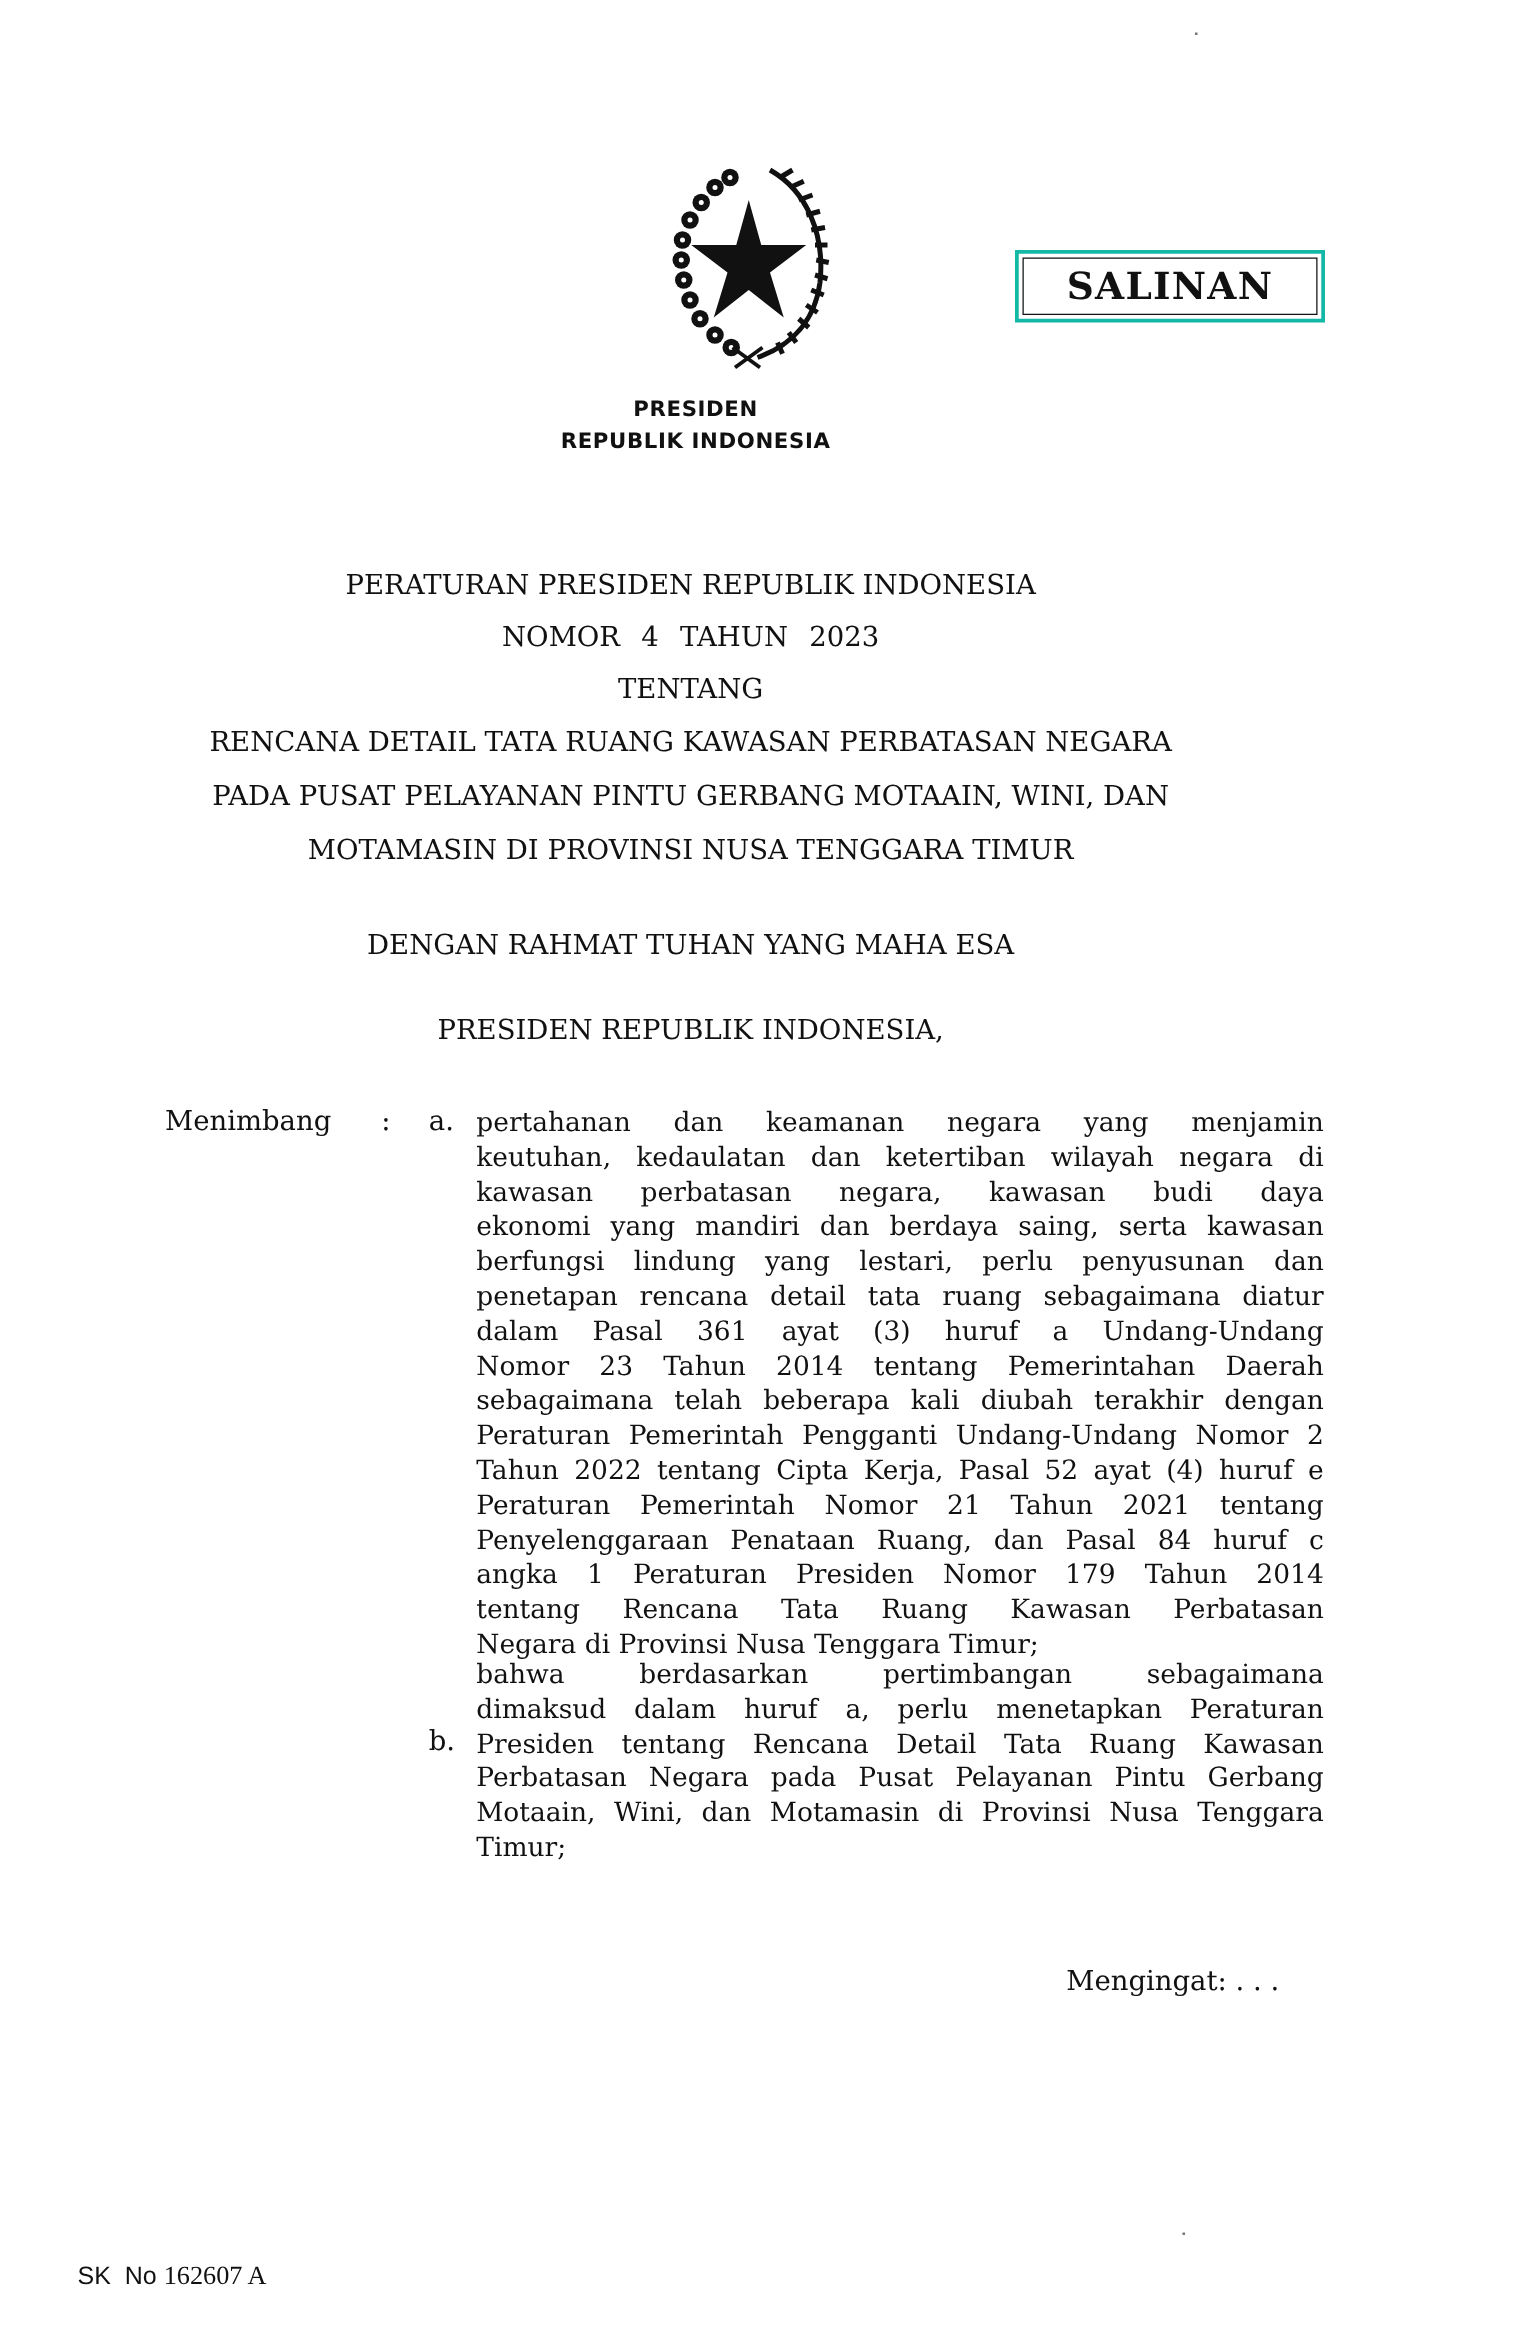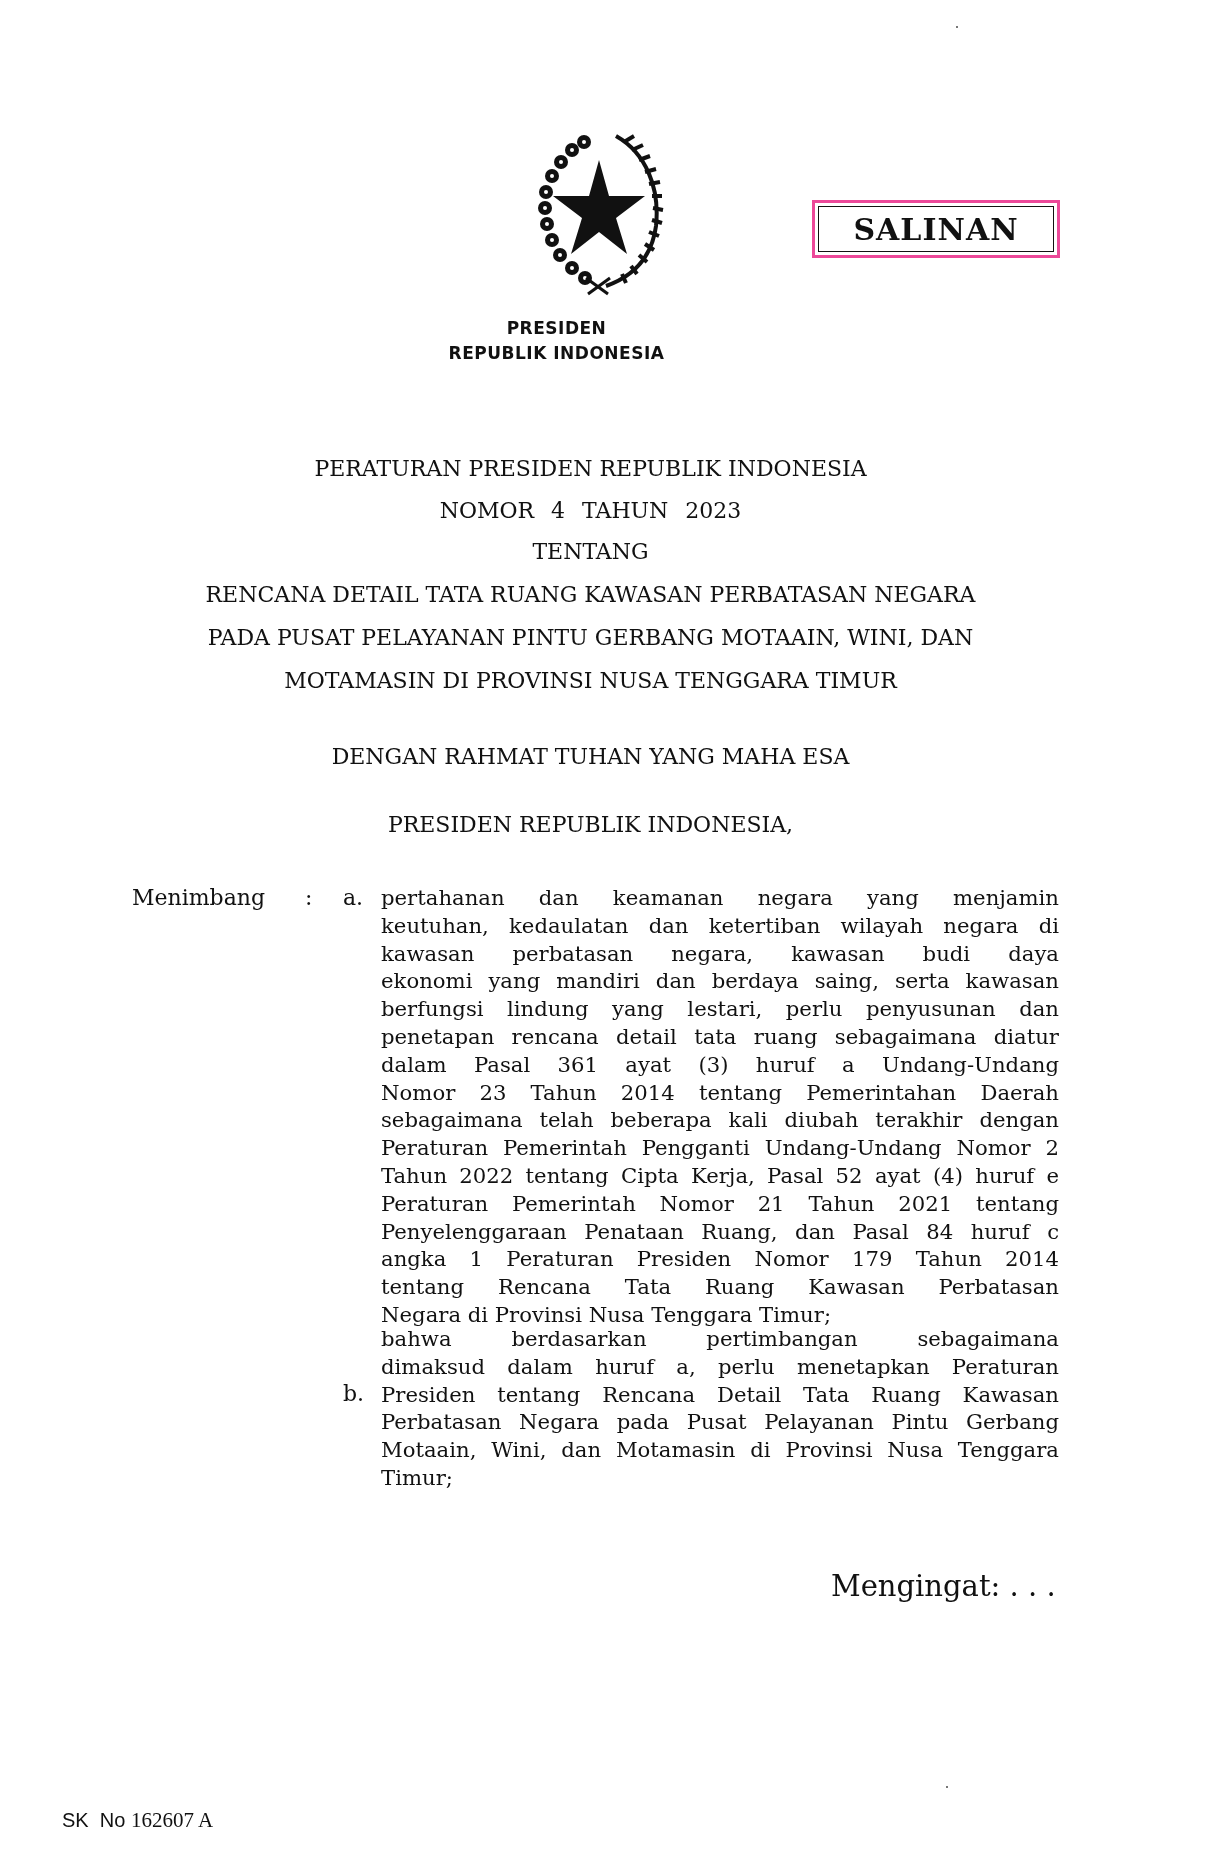--- a/index.html
+++ b/index.html
@@ -1,30 +1,30 @@
 <!DOCTYPE html>
 <html><head>
 <meta charset="utf-8">
 <style>
   html, body { margin:0; padding:0; background:#ffffff; }
   body { width:1219px; height:1874px; position:relative; overflow:hidden; color:#111111; font-family:"DejaVu Serif", serif; }
   .abs { position:absolute; }
   .emblem { left:528px; top:128px; width:142px; height:168px; }
-  .salinan { left:812px; top:200px; width:248px; height:58px; border:3px solid #ec4899; box-sizing:border-box; display:flex; align-items:center; justify-content:center; }
+  .salinan { left:812px; top:200px; width:248px; height:58px; border:3px solid #14b8a6; box-sizing:border-box; display:flex; align-items:center; justify-content:center; }
   .salinan-inner { position:absolute; left:3px; top:3px; right:3px; bottom:3px; border:1.5px solid #111; }
   .salinan span { font-family:"DejaVu Serif", serif; font-weight:bold; font-size:30px; letter-spacing:1px; position:relative; }
   .pres-label { left:0; width:1113px; text-align:center; font-family:"DejaVu Sans", sans-serif; font-weight:bold; font-size:17px; letter-spacing:0.5px; }
-  .title-line { left:0; width:1105px; text-align:center; font-size:22px; line-height:28px;margin-left:38px; }
+  .title-line { left:0; width:1105px; text-align:center; font-size:22px; line-height:28px; }
   .label-menimbang { left:132px; top:884px; font-size:22px; line-height:28px; }
   .colon { left:305px; top:884px; font-size:22px; line-height:28px; }
   .item-letter { left:343px; font-size:22px; line-height:28px; }
   .item-text { left:381px; width:678px; font-size:21.2px; line-height:27.8px; text-align:justify; }
   .item-text .ln { display:block; text-align:justify; text-align-last:justify; white-space:nowrap; overflow:visible; }
   .item-text .ln.last { text-align-last:left; }
-  .mengingat { left:831px; top:1572px; font-size:29px; line-height:28px; }
+  .mengingat { left:853px; top:1572px; font-size:22px; line-height:28px; }
   .sk { left:62px; top:1808px; font-family:"Liberation Sans", sans-serif; font-size:20px; }
   .sk .num { font-family:"Liberation Serif", serif; font-size:21px; }
   .speck { width:2px; height:2px; background:#777; }
 </style>
 </head>
 <body>
 
 <div class="abs emblem">
   <svg width="142" height="168" viewBox="0 0 142 168">
 

